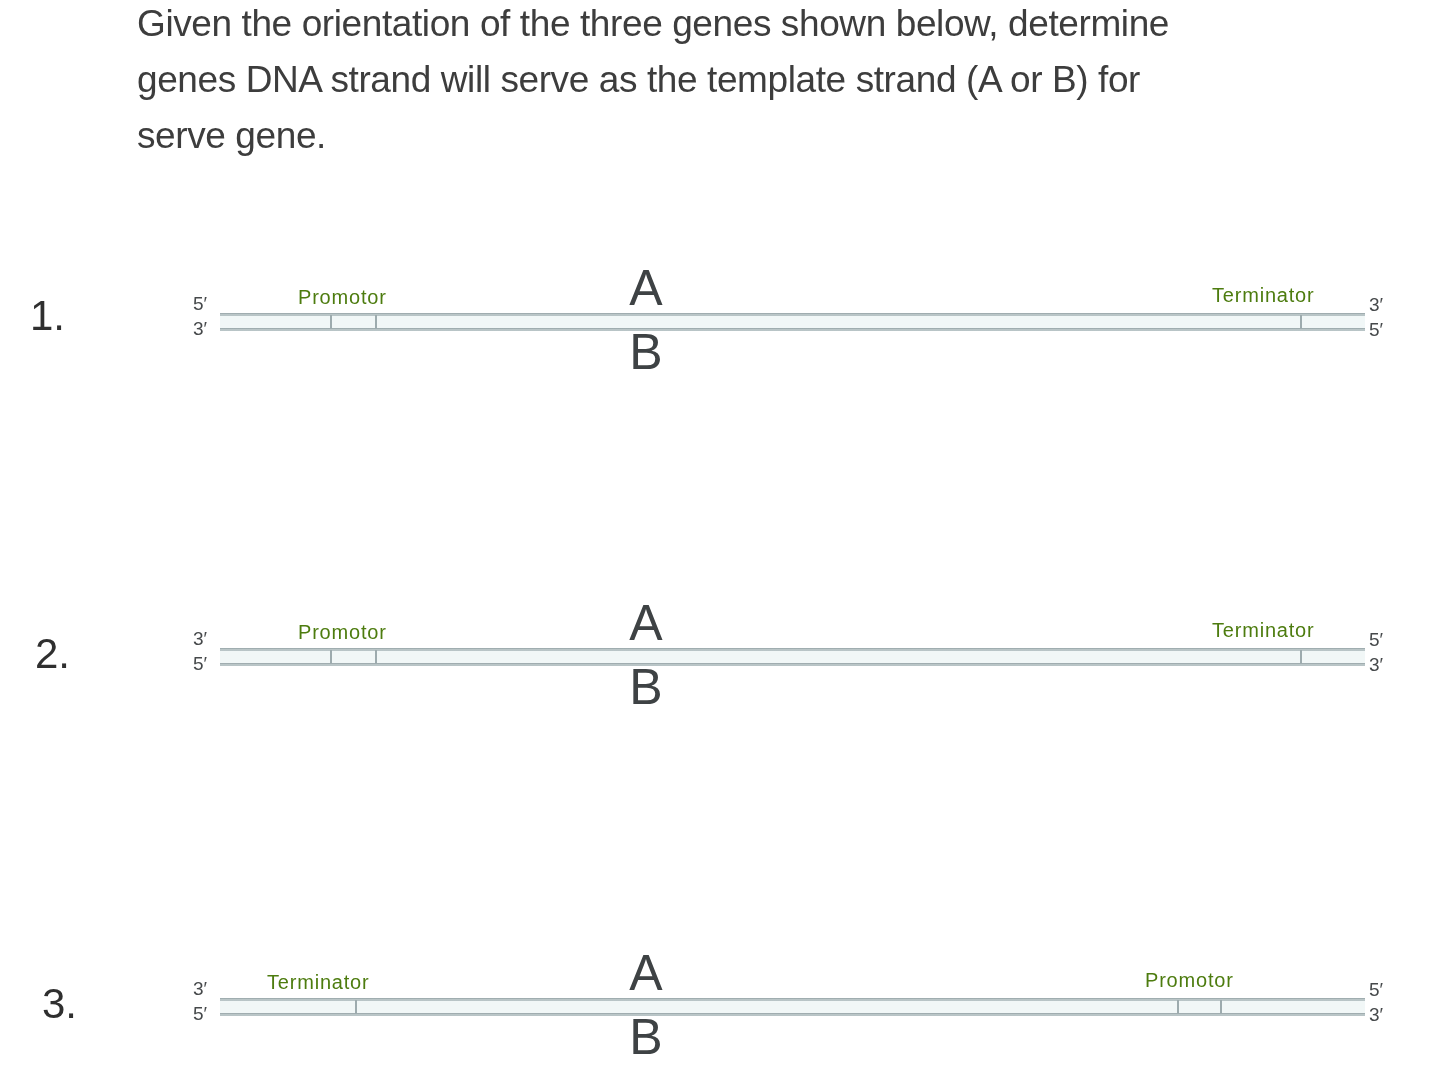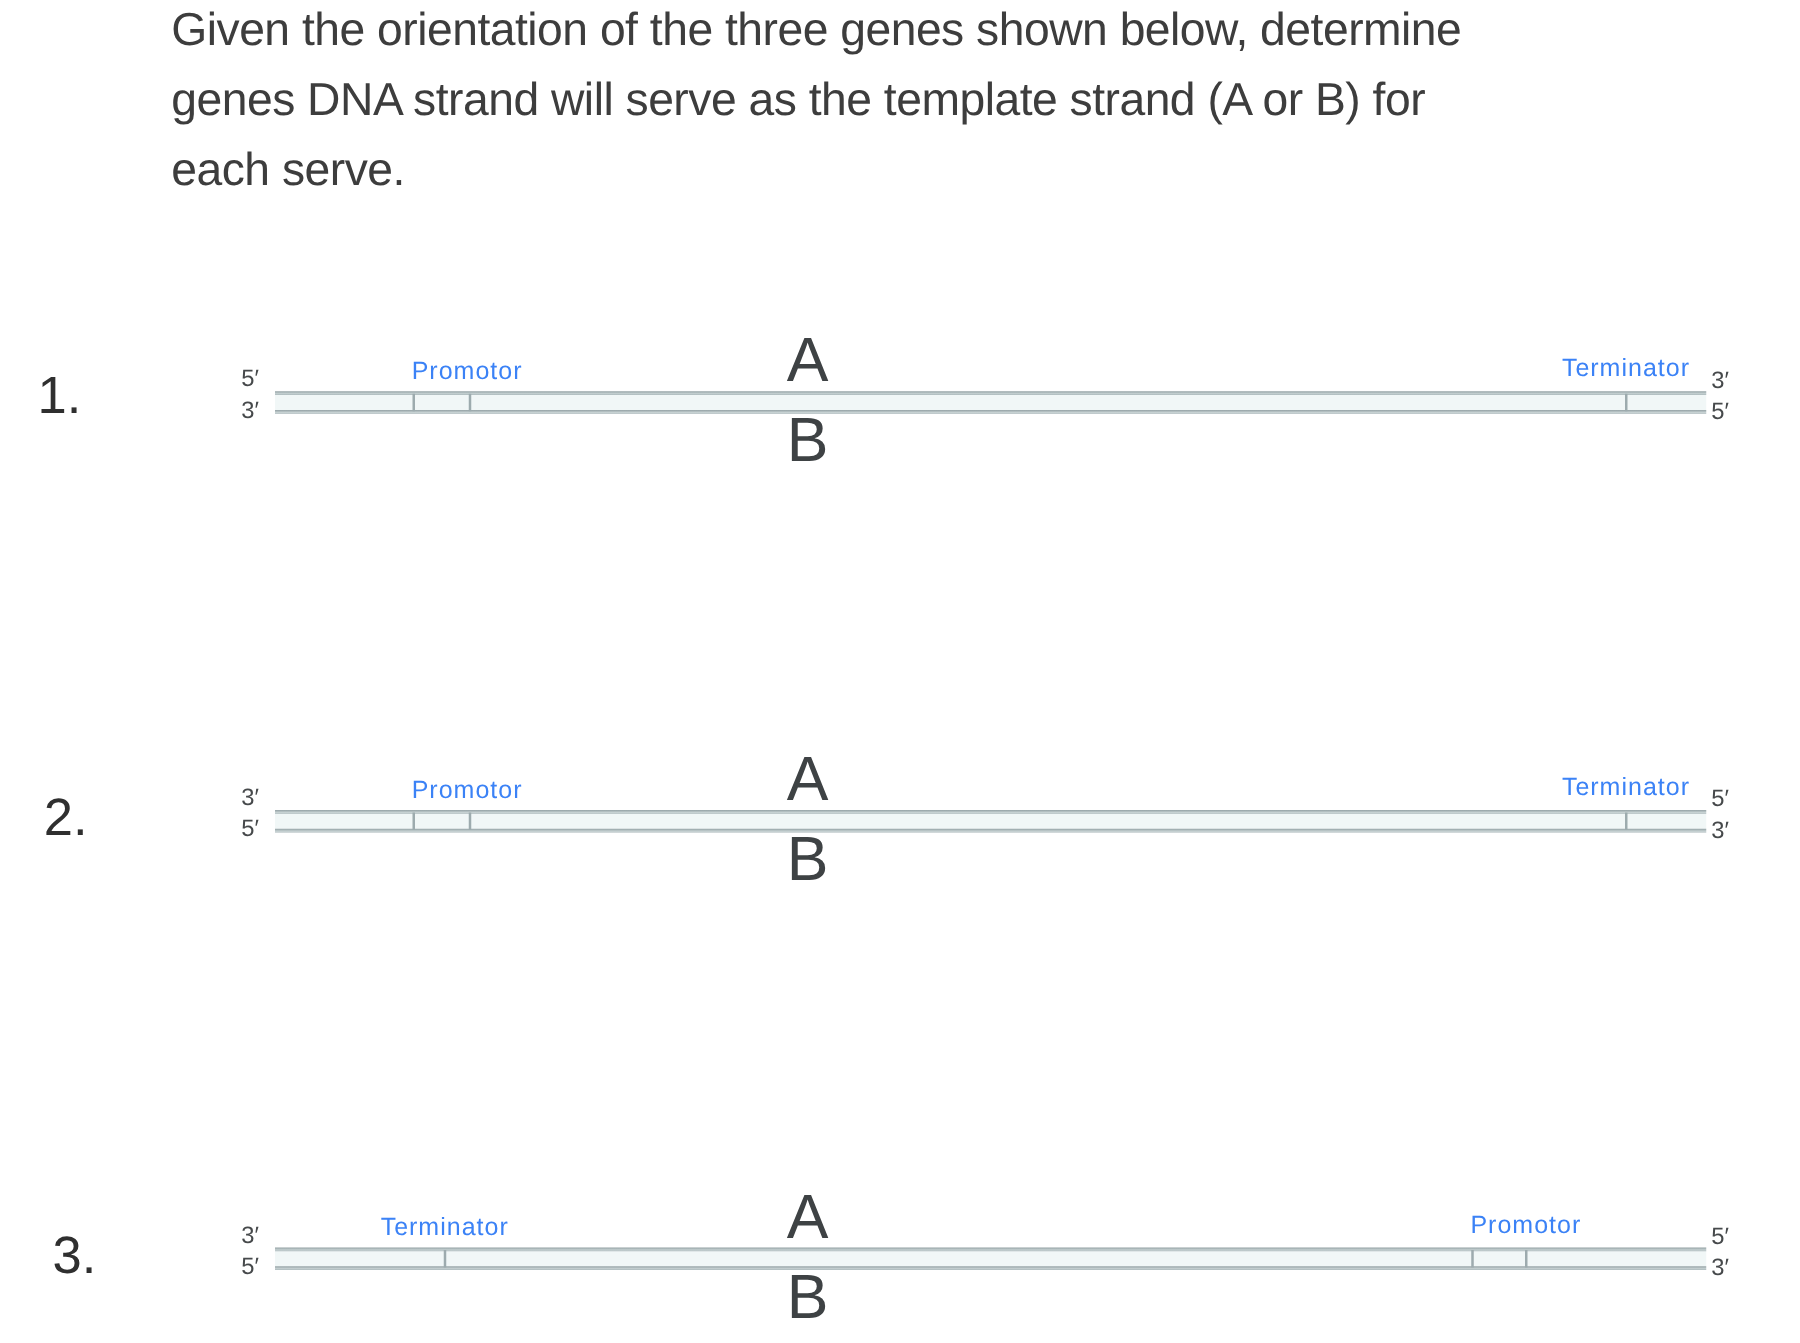--- a/index.html
+++ b/index.html
@@ -58,42 +58,42 @@
     position: absolute;
     font-size: 19px;
     line-height: 19px;
     color: #46494b;
     width: 28px;
   }
   .feature-label {
     position: absolute;
     font-size: 20px;
     line-height: 22px;
-    color: #3b82f6;
-    text-align: right;
+    color: #4d7c0f;
+    text-align: left;
     letter-spacing: 0.8px;
   }
   .ab-label {
     position: absolute;
     font-size: 50px;
     line-height: 1;
     color: #3e4244;
     width: 100px;
     text-align: center;
   }
 </style>
 </head>
 <body>
 
 <div class="canvas">
 
   <div class="title-block">
     <div class="title-line">Given the orientation of the three genes shown below, determine</div>
     <div class="title-line">genes DNA strand will serve as the template strand (A or B) for</div>
-    <div class="title-line">each serve.</div>
+    <div class="title-line">serve gene.</div>
   </div>
 
   <section>
     <div class="item-number" style="left:30px; top:295px;">1.</div>
     <div class="strand-gap" style="top:316px;"></div>
     <div class="strand-line" style="top:313px;"></div>
     <div class="strand-line" style="top:328px;"></div>
 
     <div class="end-label" style="left:193px; top:294px;">5′</div>
     <div class="end-label" style="left:193px; top:319px;">3′</div>

